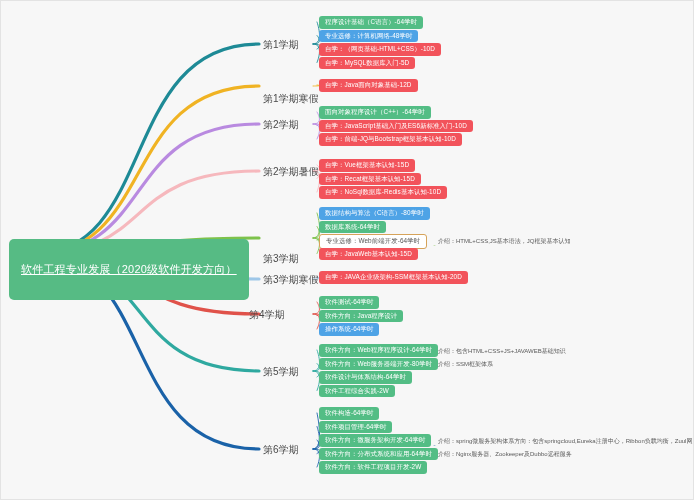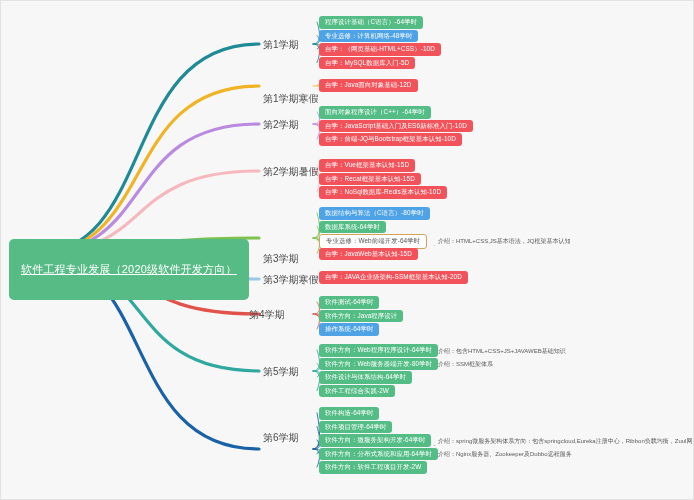--- a/index.html
+++ b/index.html
@@ -151,21 +151,21 @@
       <div class="node chip green" style="left: 318px; top: 295px;">软件测试-64学时</div>
       <div class="node chip green" style="left: 318px; top: 308.5px;">软件方向：Java程序设计</div>
       <div class="node chip blue" style="left: 318px; top: 322px;">操作系统-64学时</div>
       <div class="node sem" style="left: 262px; top: 364px; text-align: right;">第5学期</div>
       <div class="node chip green" style="left: 318px; top: 343px;">软件方向：Web程序程序设计-64学时</div>
       <div class="note" style="left: 437px; top: 345.5px;">介绍：包含HTML+CSS+JS+JAVAWEB基础知识</div>
       <div class="node chip green" style="left: 318px; top: 356.5px;">软件方向：Web服务器端开发-80学时</div>
       <div class="note" style="left: 437px; top: 359px;">介绍：SSM框架体系</div>
       <div class="node chip green" style="left: 318px; top: 370px;">软件设计与体系结构-64学时</div>
       <div class="node chip green" style="left: 318px; top: 383.5px;">软件工程综合实践-2W</div>
-      <div class="node sem" style="left: 262px; top: 430px;">第6学期</div>
+      <div class="node sem" style="left: 262px; top: 442px;">第6学期</div>
       <div class="node chip green" style="left: 318px; top: 406px;">软件构造-64学时</div>
       <div class="node chip green" style="left: 318px; top: 419.5px;">软件项目管理-64学时</div>
       <div class="node chip green" style="left: 318px; top: 433px;">软件方向：微服务架构开发-64学时</div>
       <div class="note" style="left: 437px; top: 435.5px;">介绍：spring微服务架构体系方向：包含springcloud,Eureka注册中心，Ribbon负载均衡，Zuul网关等</div>
       <div class="node chip green" style="left: 318px; top: 446.5px;">软件方向：分布式系统和应用-64学时</div>
       <div class="note" style="left: 437px; top: 449px;">介绍：Nginx服务器、Zookeeper及Dubbo远程服务</div>
       <div class="node chip green" style="left: 318px; top: 460px;">软件方向：软件工程项目开发-2W</div>
     </div>
 </div>
 

